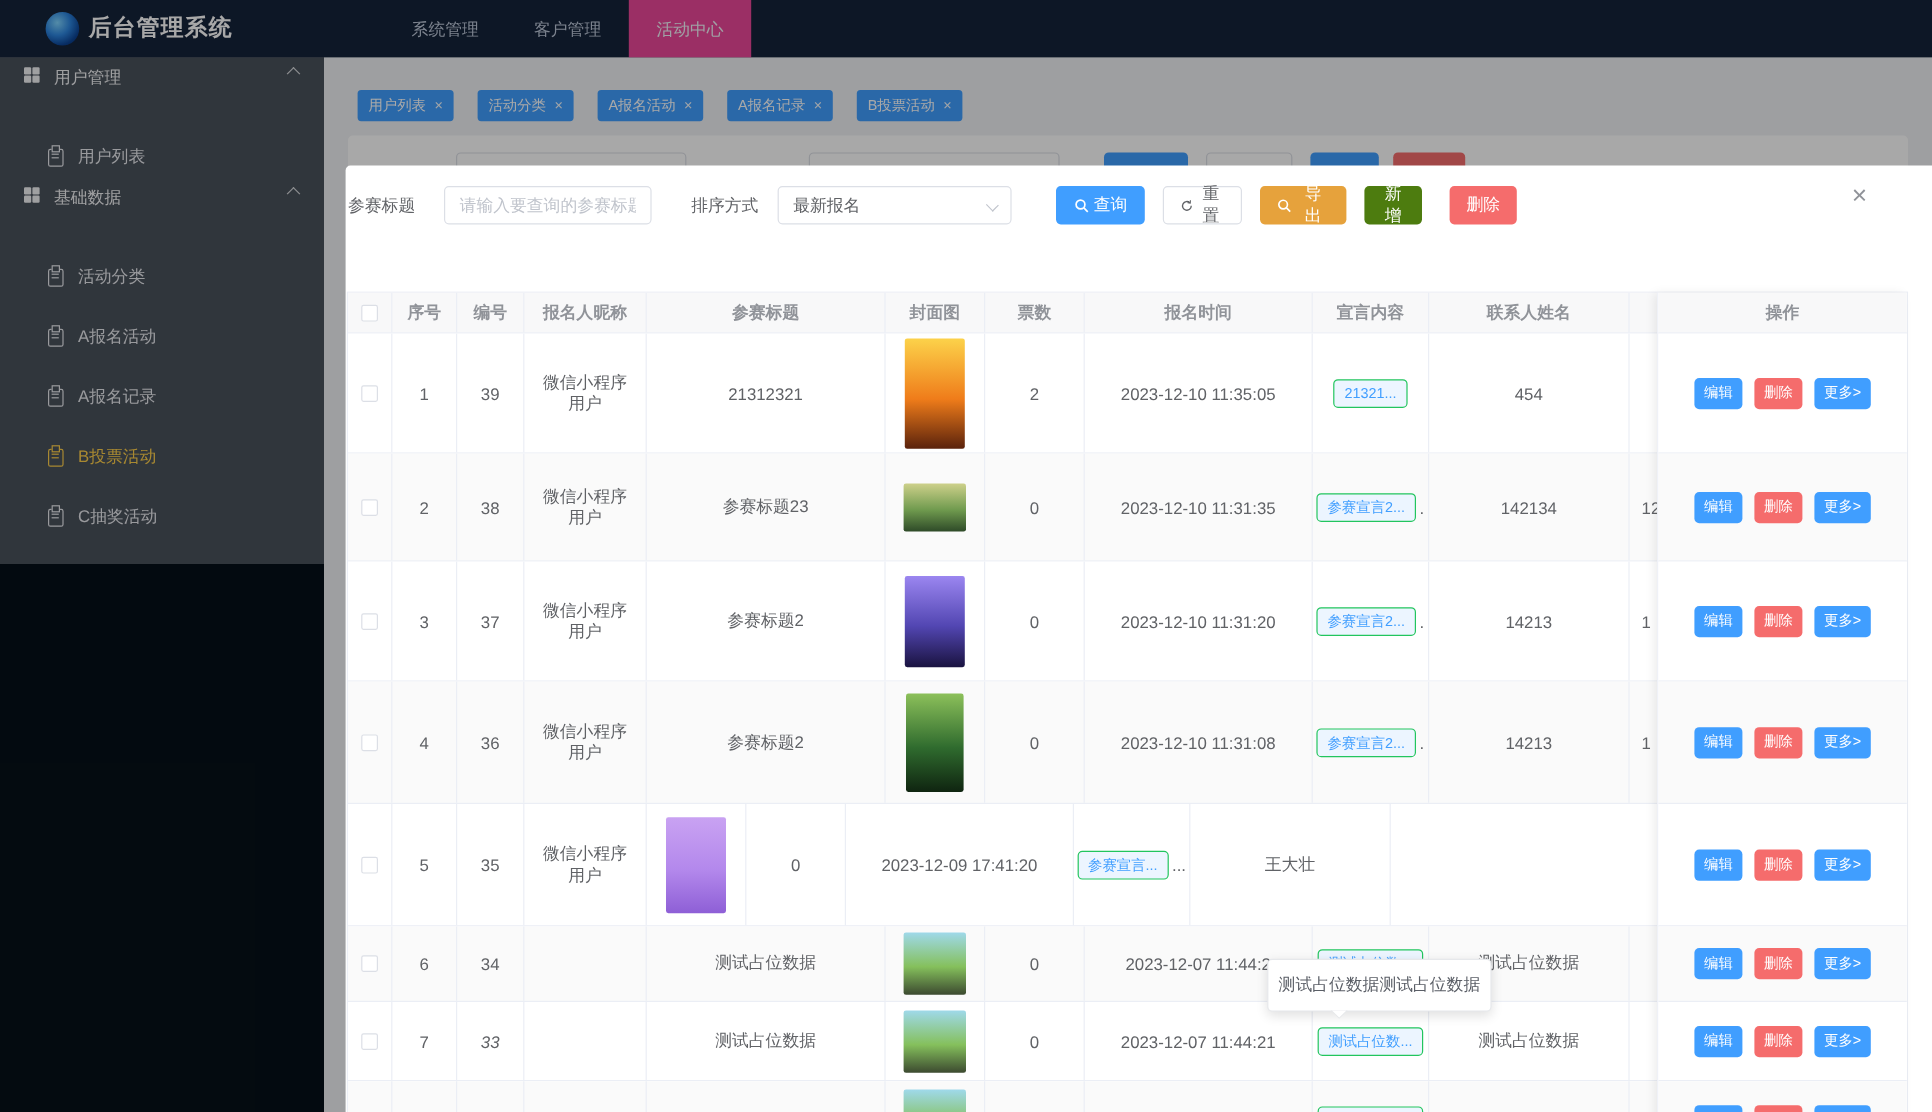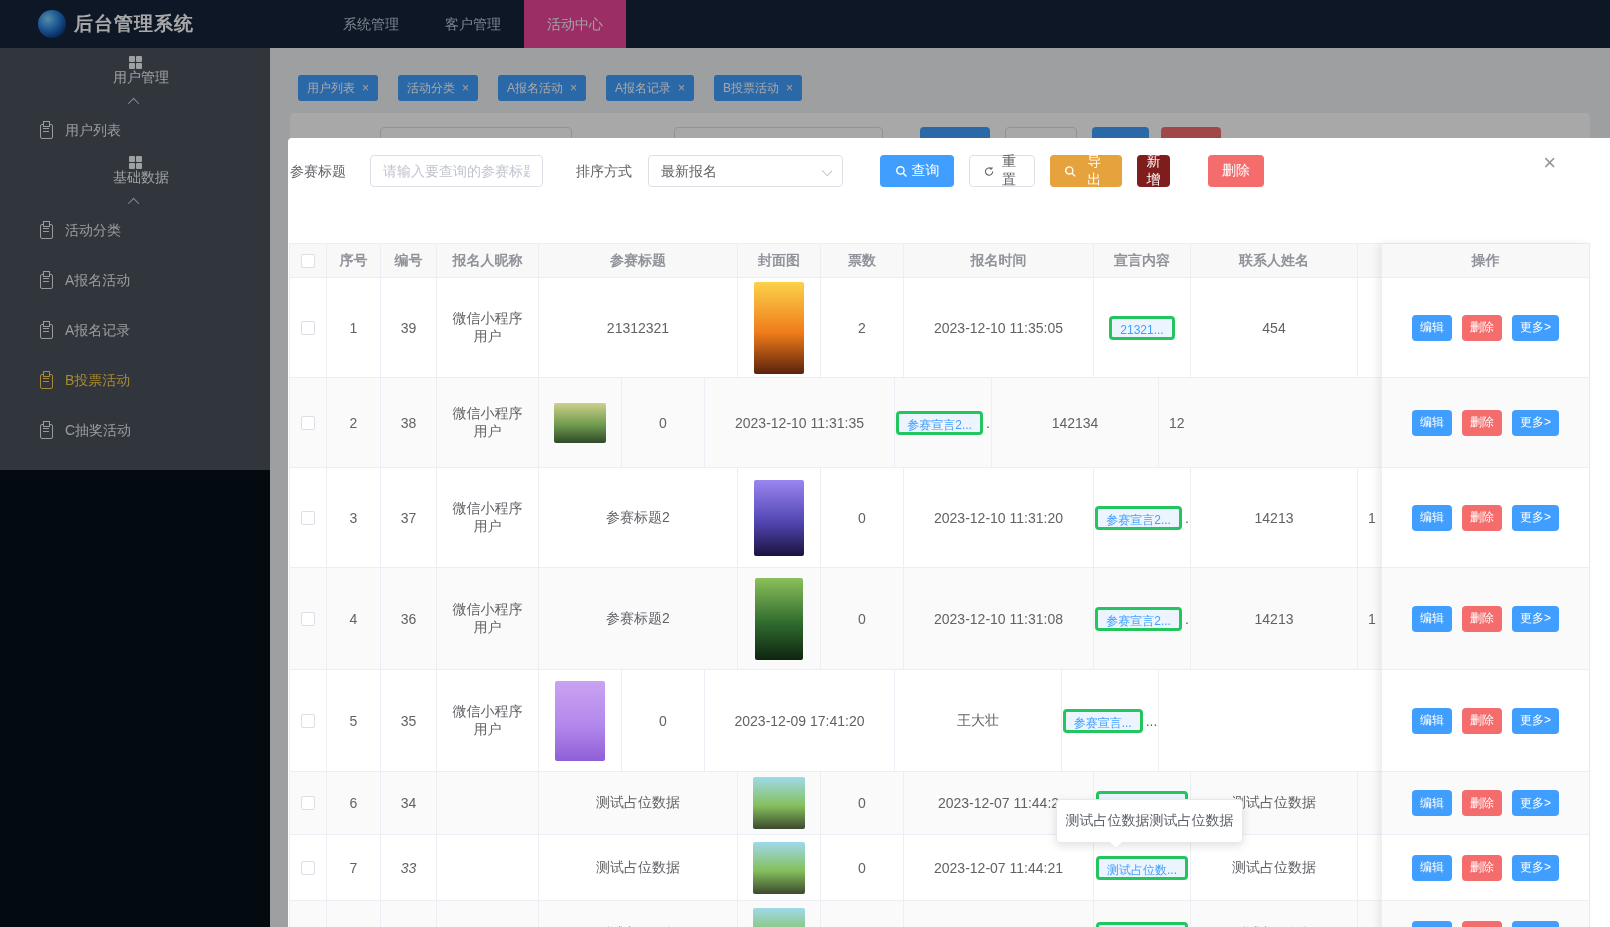--- a/index.html
+++ b/index.html
@@ -12,21 +12,21 @@
           background:radial-gradient(circle at 35% 32%, #7fd4ff 0%, #2d86e0 40%, #0c4496 72%, #072c60 100%); }
   .app-title { position:absolute; left:74px; top:0; height:48px; line-height:48px; color:#ffffff;
                font-size:19px; font-weight:bold; letter-spacing:1px; }
   .topnav { position:absolute; left:320px; top:0; height:48px; display:flex; }
   .topnav-item { height:48px; line-height:48px; padding:0 23px; font-size:14px; color:#bcc7d8; cursor:pointer; }
   .topnav-item.active { background:#ec4899; color:#f2f5fa; }
 
   
   .sidebar { position:absolute; left:0; top:48px; width:270px; height:879px; background:#061019; z-index:1; }
   .menu { background:#4a525c; padding:8px 0 14px 0; }
-  .menu-group-title { height:50px; display:flex; align-items:center; padding:0 20px; color:#f2f3f5; font-size:14px; cursor:pointer;flex-direction:column; }
+  .menu-group-title { height:50px; display:flex; padding:0 20px; color:#f2f3f5; font-size:14px; cursor:pointer; }
   .menu-group-title .gtxt { margin-left:12px; flex:1; }
   .menu-item { height:50px; display:flex; align-items:center; padding:0 20px 0 40px; color:#e8eaee; font-size:14px; cursor:pointer; }
   .menu-item .itxt { margin-left:12px; }
   .menu-item.active { color:#ffd04b; }
   .grid-icon { width:13px; height:13px; display:grid; grid-template-columns:6px 6px; grid-template-rows:6px 6px; gap:1px; }
   .grid-icon i { background:currentColor; border-radius:1px; }
   .chev-up { width:8px; height:8px; border-left:1.6px solid currentColor; border-top:1.6px solid currentColor;
              transform:rotate(45deg) translateY(2px); opacity:.85; }
   .clip-icon { width:13px; height:15px; position:relative; border:1.5px solid currentColor; border-radius:2px; }
   .clip-icon:before { content:""; position:absolute; left:2px; top:-4px; width:5px; height:4px; border:1.5px solid currentColor; background:#4a525c; }
@@ -59,34 +59,34 @@
   .f-select { position:absolute; left:360px; top:0; width:195px; height:32px; border:1px solid #dcdfe6; border-radius:4px;
               font-size:14px; color:#606266; line-height:30px; padding:0 12px; cursor:pointer; }
   .sel-chev { position:absolute; right:11px; top:11px; width:8px; height:8px; border-right:1.4px solid #c0c4cc;
               border-bottom:1.4px solid #c0c4cc; transform:rotate(45deg) scaleY(.9); transform-origin:center; margin-top:0; }
   .btn { position:absolute; top:0; height:32px; border:none; border-radius:4px; font-size:14px; color:#fff;
          display:flex; align-items:center; justify-content:center; gap:4px; cursor:pointer; font-family:inherit; padding:0 14px; }
   .btn svg { display:block; }
   .btn-query  { left:592px; width:74px; background:#409EFF; }
   .btn-reset  { left:681px; width:66px; background:#fff; border:1px solid #dcdfe6; color:#606266; }
   .btn-export { left:762px; width:72px; background:#e6a23c; }
-  .btn-add    { left:849px; width:33px; background:#7f1d1d; }
+  .btn-add    { left:849px; width:48px; background:#4d7c0f; }
   .btn-del    { left:920px; width:56px; background:#f56c6c; }
 
   
   .tbl { position:absolute; left:1px; top:105px; width:1301px; border:1px solid #ebeef5; background:#fff; }
   .trow { display:flex; border-bottom:1px solid #ebeef5; background:#fff; }
   .trow.stripe { background:#fafafa; }
   .trow.thead { background:#f8f8f9; height:34px; }
   .tcell { display:flex; align-items:center; justify-content:center; border-right:1px solid #ebeef5;
            font-size:14px; color:#606266; text-align:center; padding:0 10px; overflow:hidden; }
   .thead .tcell { color:#909399; font-weight:bold; }
   .tcell.phone { justify-content:flex-start; white-space:nowrap; padding:0 0 0 10px; border-right:none; }
   .cb { width:14px; height:14px; border:1px solid #dcdfe6; border-radius:2px; background:#fff; cursor:pointer; }
-  .tag { background:#ecf5ff; border:3px solid #22c55e; color:#409EFF; font-size:12px; height:24px; line-height:22px;
+  .tag { background:#ecf5ff; border:1px solid #22c55e; color:#409EFF; font-size:12px; height:24px; line-height:22px;
          padding:0 8px; border-radius:4px; white-space:nowrap; cursor:pointer; }
   .tag-suffix { font-size:14px; color:#606266; margin-left:3px; }
   .cover { border-radius:2px; flex:none; }
 
   
   .fixed-col { position:absolute; right:0; top:0; width:208px; background:#fff; border-left:1px solid #ebeef5;
                box-shadow:-3px 0 8px rgba(0,0,0,0.08); }
   .fcell { display:flex; align-items:center; justify-content:center; gap:10px; border-bottom:1px solid #ebeef5; background:#fff; }
   .fcell.stripe { background:#fafafa; }
   .fcell.fhead { background:#f8f8f9; color:#909399; font-weight:bold; font-size:14px; height:34px; }
@@ -274,20 +274,21 @@
         <div class="tcell" style="width: 167px; flex: 0 0 auto;">454</div>
         <div class="tcell phone" style="width: 25px; flex: 0 0 auto;"></div>
       </div>
       <div class="trow stripe" style="height: 90px;">
         <div class="tcell" style="width: 37px; flex: 0 0 auto;">
           <span class="cb"></span>
         </div>
         <div class="tcell" style="width: 54px; flex: 0 0 auto;">2</div>
         <div class="tcell" style="width: 56px; flex: 0 0 auto;">38</div>
         <div class="tcell" style="width: 102px; flex: 0 0 auto;">微信小程序用户</div>
+        <div class="tcell" style="width: 199px; flex: 0 0 auto;">参赛标题23</div>
         <div class="tcell" style="width: 83px; flex: 0 0 auto;">
           <div class="cover" style="width: 52px; height: 40px; background: linear-gradient(rgb(205, 208, 138) 0%, rgb(111, 154, 78) 55%, rgb(46, 74, 40) 100%);"></div>
         </div>
         <div class="tcell" style="width: 83px; flex: 0 0 auto;">0</div>
         <div class="tcell" style="width: 190px; flex: 0 0 auto; text-align: center;">2023-12-10 11:31:35</div>
         <div class="tcell" style="width: 97px; flex: 0 0 auto;">
           <span class="tag">参赛宣言2...</span>
           <span class="tag-suffix">.</span>
         </div>
         <div class="tcell" style="width: 167px; flex: 0 0 auto;">142134</div>
@@ -338,25 +339,25 @@
           <span class="cb"></span>
         </div>
         <div class="tcell" style="width: 54px; flex: 0 0 auto;">5</div>
         <div class="tcell" style="width: 56px; flex: 0 0 auto;">35</div>
         <div class="tcell" style="width: 102px; flex: 0 0 auto;">微信小程序用户</div>
         <div class="tcell" style="width: 83px; flex: 0 0 auto;">
           <div class="cover" style="width: 50px; height: 80px; background: linear-gradient(rgb(201, 162, 242) 0%, rgb(179, 136, 236) 55%, rgb(142, 95, 214) 100%);"></div>
         </div>
         <div class="tcell" style="width: 83px; flex: 0 0 auto;">0</div>
         <div class="tcell" style="width: 190px; flex: 0 0 auto;">2023-12-09 17:41:20</div>
-        <div class="tcell" style="width: 167px; flex: 0 0 auto;">王大壮</div>
         <div class="tcell" style="width: 97px; flex: 0 0 auto;">
           <span class="tag">参赛宣言...</span>
           <span class="tag-suffix">...</span>
         </div>
+        <div class="tcell" style="width: 167px; flex: 0 0 auto;">王大壮</div>
         <div class="tcell phone" style="width: 25px; flex: 0 0 auto;"></div>
       </div>
       <div class="trow stripe" style="height: 63px;">
         <div class="tcell" style="width: 37px; flex: 0 0 auto;">
           <span class="cb"></span>
         </div>
         <div class="tcell" style="width: 54px; flex: 0 0 auto;">6</div>
         <div class="tcell" style="width: 56px; flex: 0 0 auto;">34</div>
         <div class="tcell" style="width: 102px; flex: 0 0 auto;"></div>
         <div class="tcell" style="width: 199px; flex: 0 0 auto;">测试占位数据</div>

